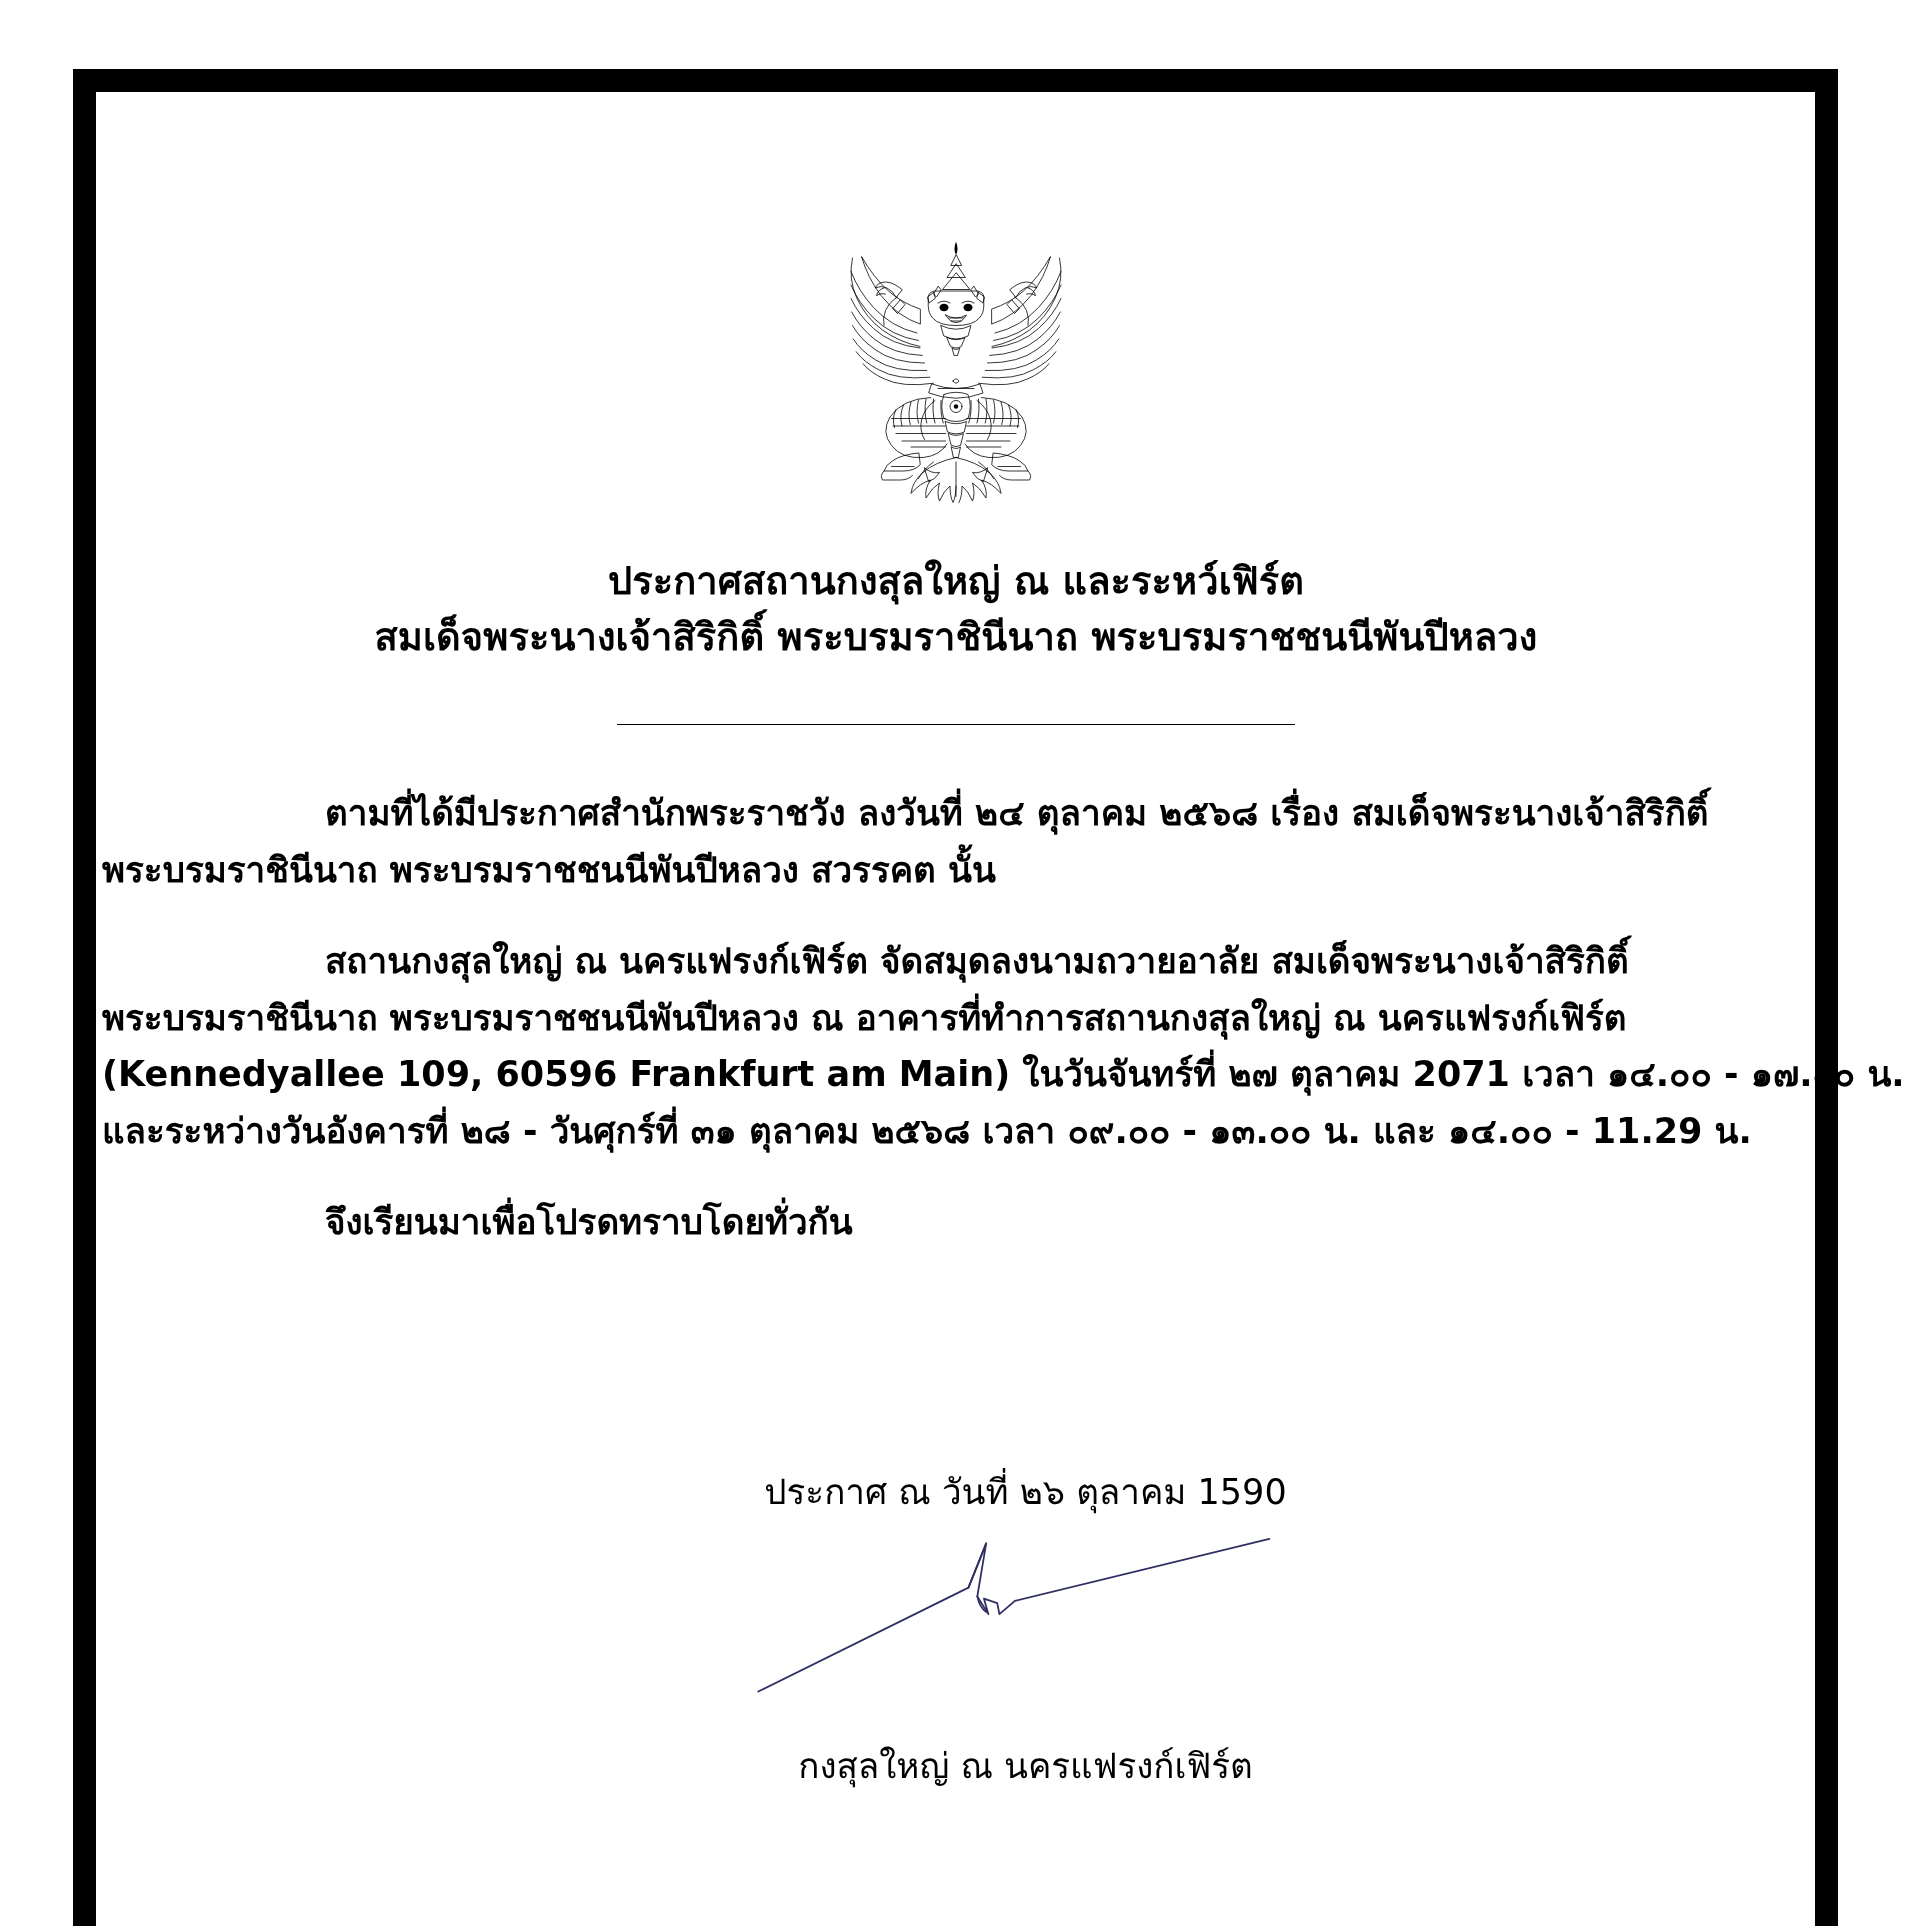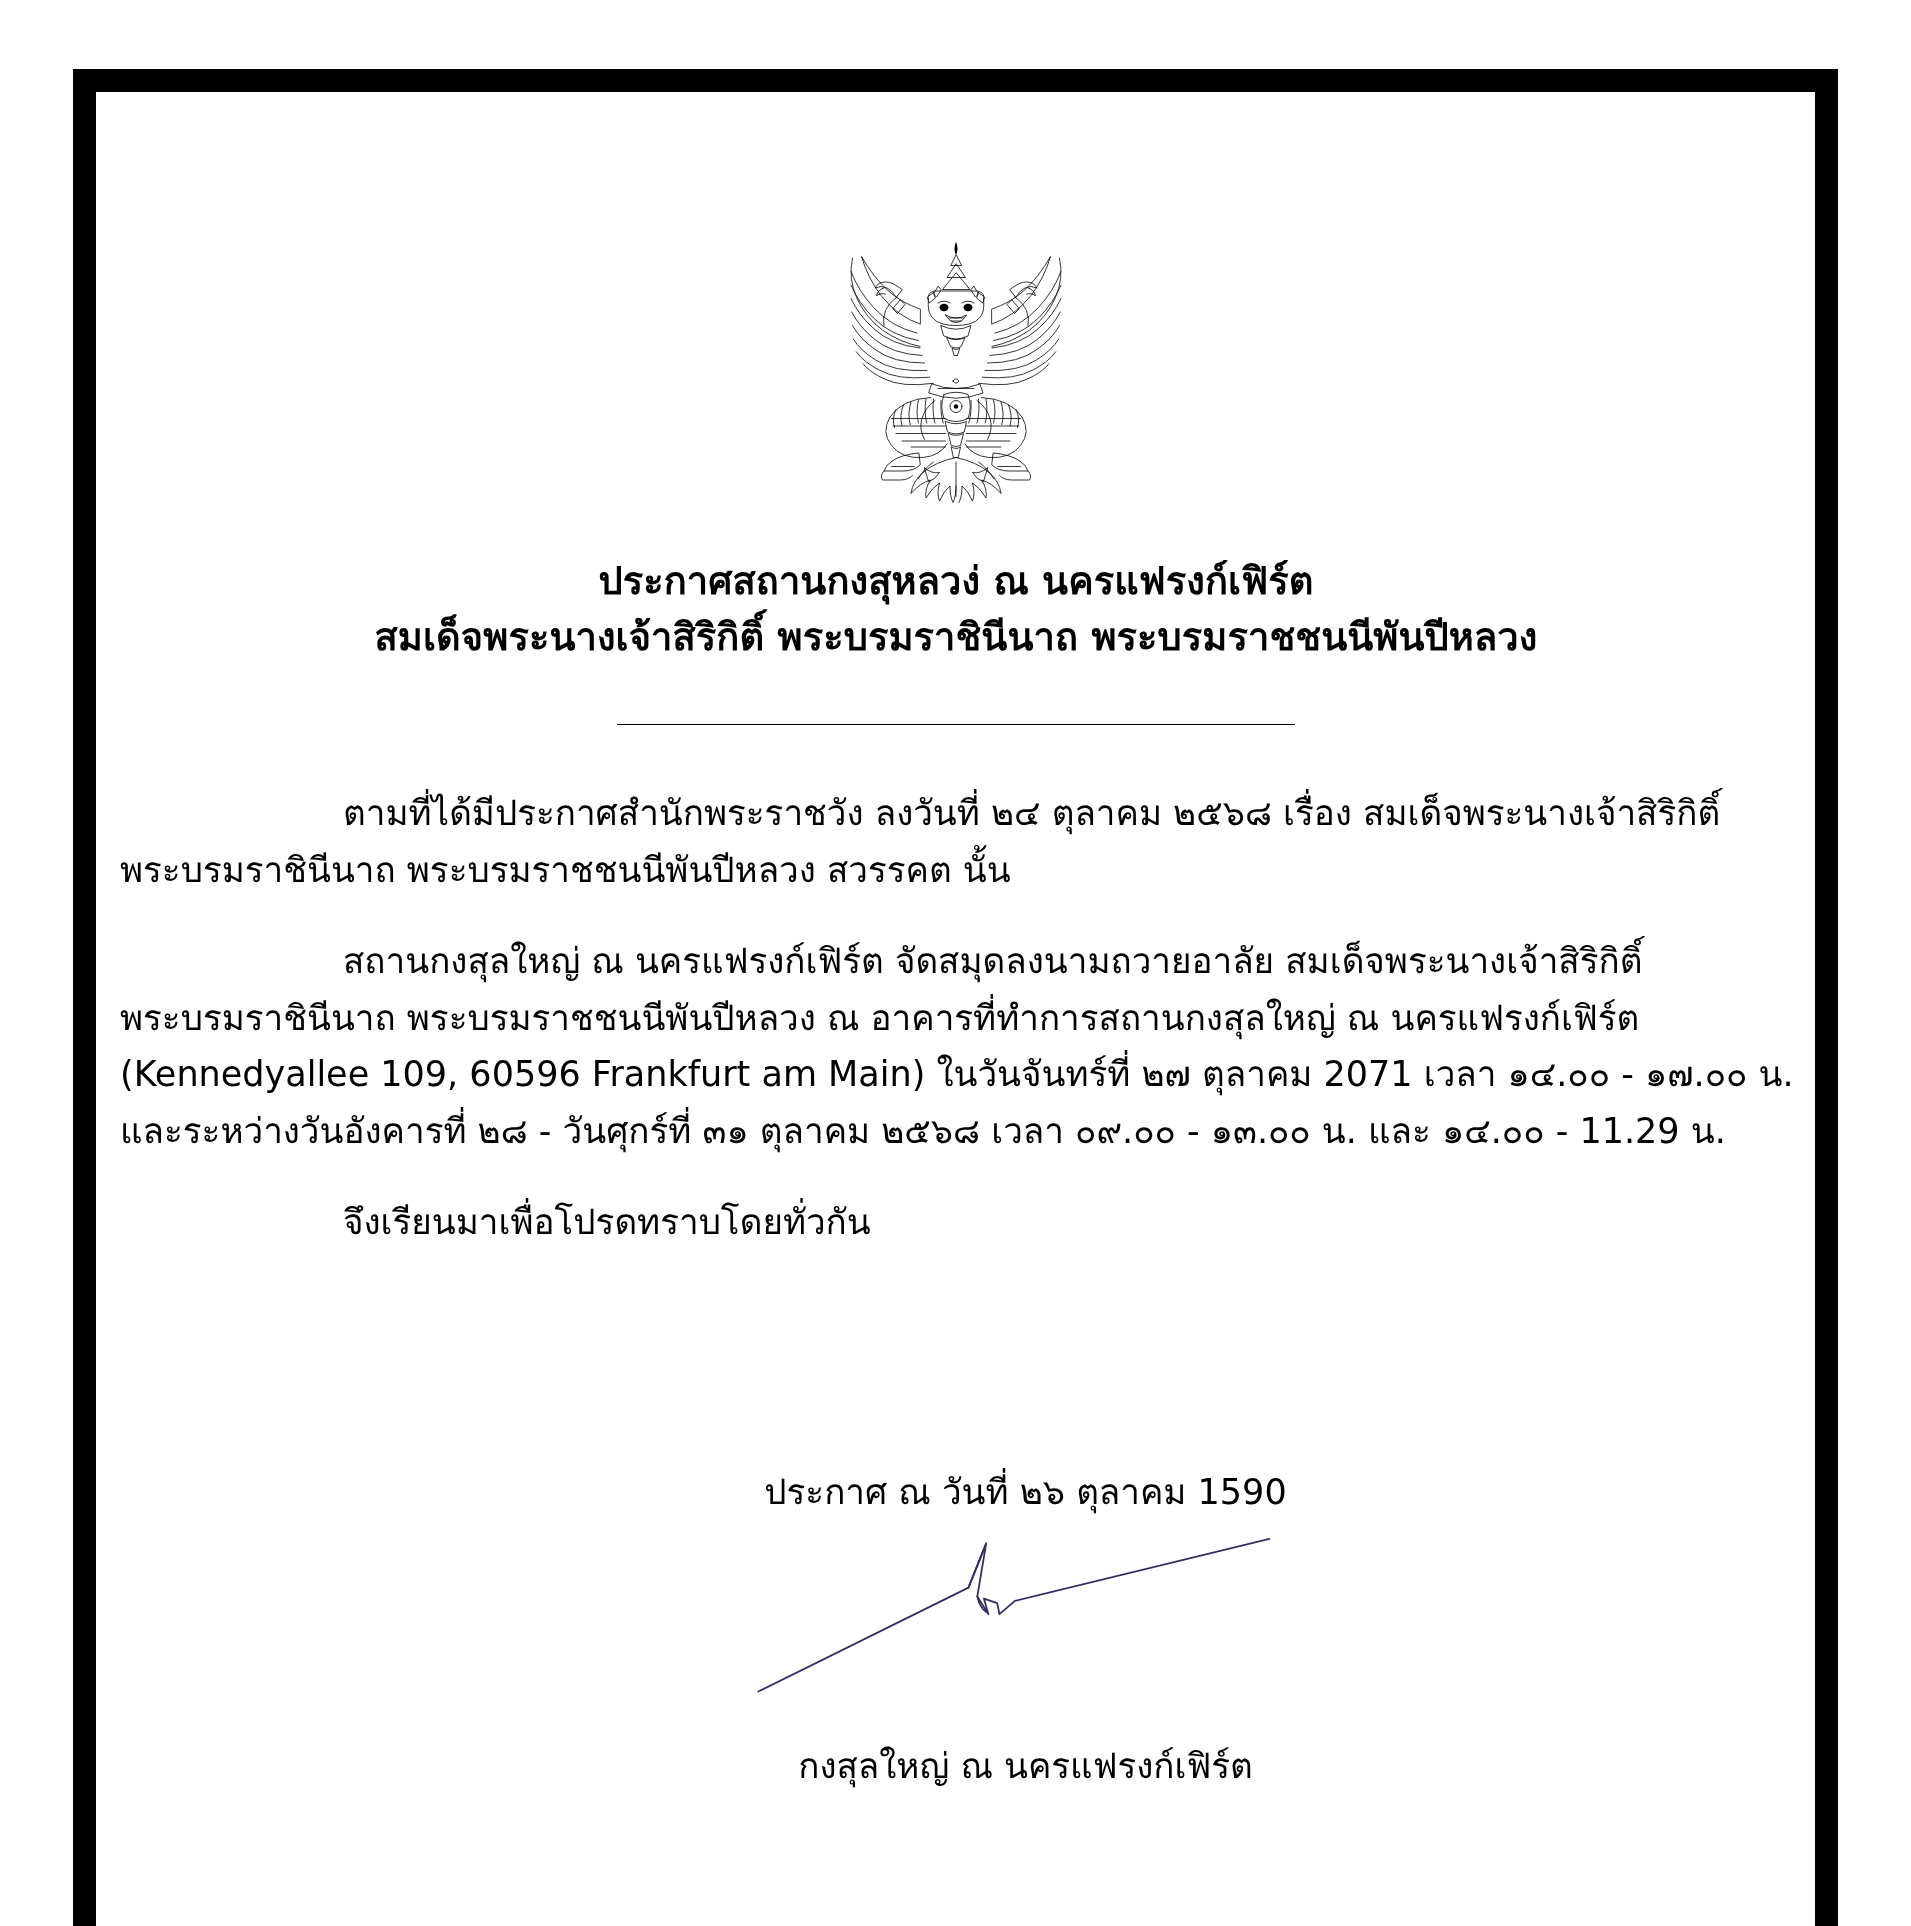--- a/index.html
+++ b/index.html
@@ -90,22 +90,23 @@
     display: inline-block;
     width: 678px;
     height: 0;
     border-top: 1.9px solid #000000;
     vertical-align: middle;
   }
 
   
   .body-block {
     margin-top: 58px;
-    padding-left: 24px;
+    padding-left: 6px;
     padding-right: 7.7px;
+    font-weight: bold;
   }
 
   .para {
     font-size: 35px;
     color: #000000;
     line-height: 1.62;
     margin: 0 0 34px 0;
     text-align: left;
   }
   .para:last-child { margin-bottom: 0; }
@@ -266,21 +267,21 @@
           <path d="M170 312 q-14 10 -20 22 M230 312 q14 10 20 22"></path>
           <path d="M200 312 v46"></path>
 
           <path d="M158 320 q10 8 20 6 q-6 10 -14 12 Z"></path>
           <path d="M242 320 q-10 8 -20 6 q6 10 14 12 Z"></path>
         </svg>
       </div>
     </div>
 
     <div class="title-block">
-      <div class="title-line">ประกาศสถานกงสุหลวง่ ณ นครแฟรงก์เฟิร์ต</div>
+      <div class="title-line">ประกาศสถานกงสุลใหญ่ ณ และระหว์เฟิร์ต</div>
       <div class="title-line">สมเด็จพระนางเจ้าสิริกิติ์ พระบรมราชินีนาถ พระบรมราชชนนีพันปีหลวง</div>
     </div>
 
     <div class="divider-wrap">
       <span class="divider"></span>
     </div>
 
     <div class="body-block">
 
       <p class="para">

